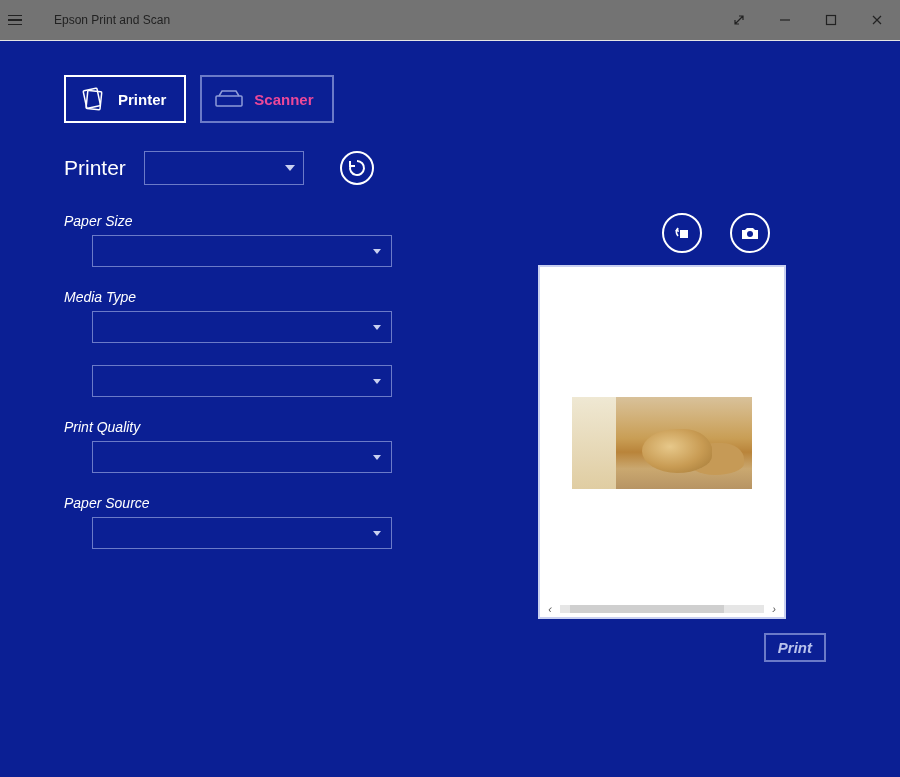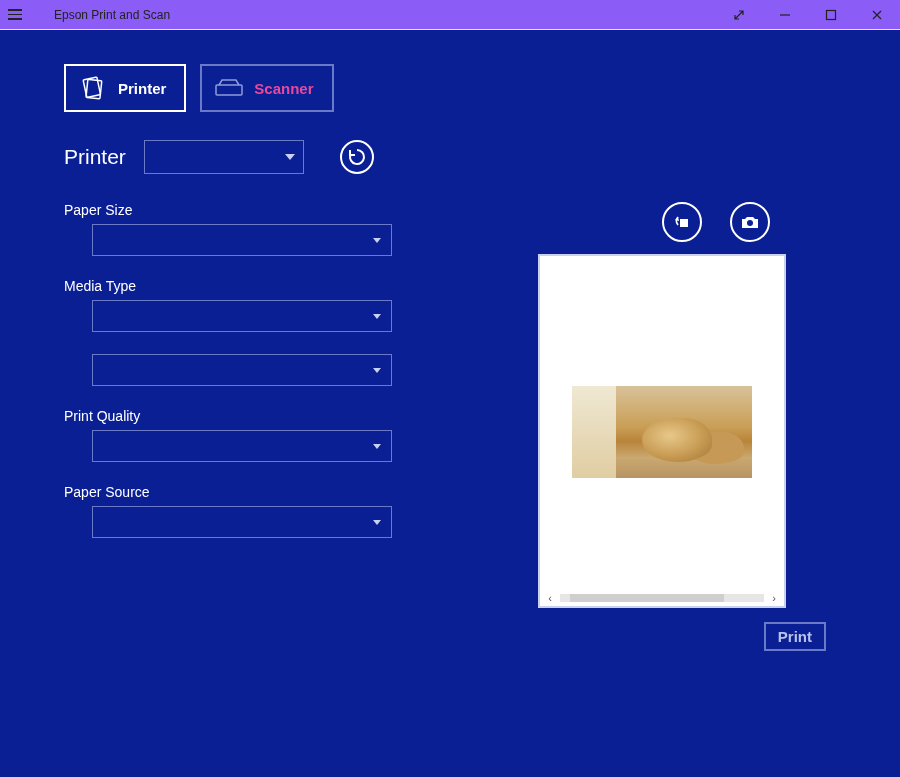--- a/index.html
+++ b/index.html
@@ -1,22 +1,22 @@
 <!DOCTYPE html>
 <html><head>
 <meta charset="utf-8">
 <style>
   * { box-sizing: border-box; margin: 0; padding: 0; }
   html, body { width: 900px; height: 777px; font-family: "Segoe UI", Arial, sans-serif; overflow: hidden; }
   body { display: flex; flex-direction: column; background: #f0f0f0; }
 
   
   .titlebar {
-    height: 30px;
-    background: #8b5cf6;
+    height: 41px;
+    background: #737373;
     display: flex;
     align-items: center;
     padding-left: 8px;
     color: #222;
     font-size: 12px;
     border-bottom: 1px solid #e5e5e5;
   }
   .titlebar .hamburger {
     width: 18px; height: 18px;
     display: flex; flex-direction: column; justify-content: center;
@@ -81,20 +81,21 @@
     border: 2px solid #ffffff;
     border-radius: 50%;
     display: flex; align-items: center; justify-content: center;
     margin-left: 18px;
   }
 
   
   .content {
     display: flex;
     gap: 62px;
+    font-style: italic;
   }
   .left-col {
     width: 330px;
   }
   .right-col {
     flex: 1;
     display: flex;
     flex-direction: column;
     align-items: flex-end;
   }

